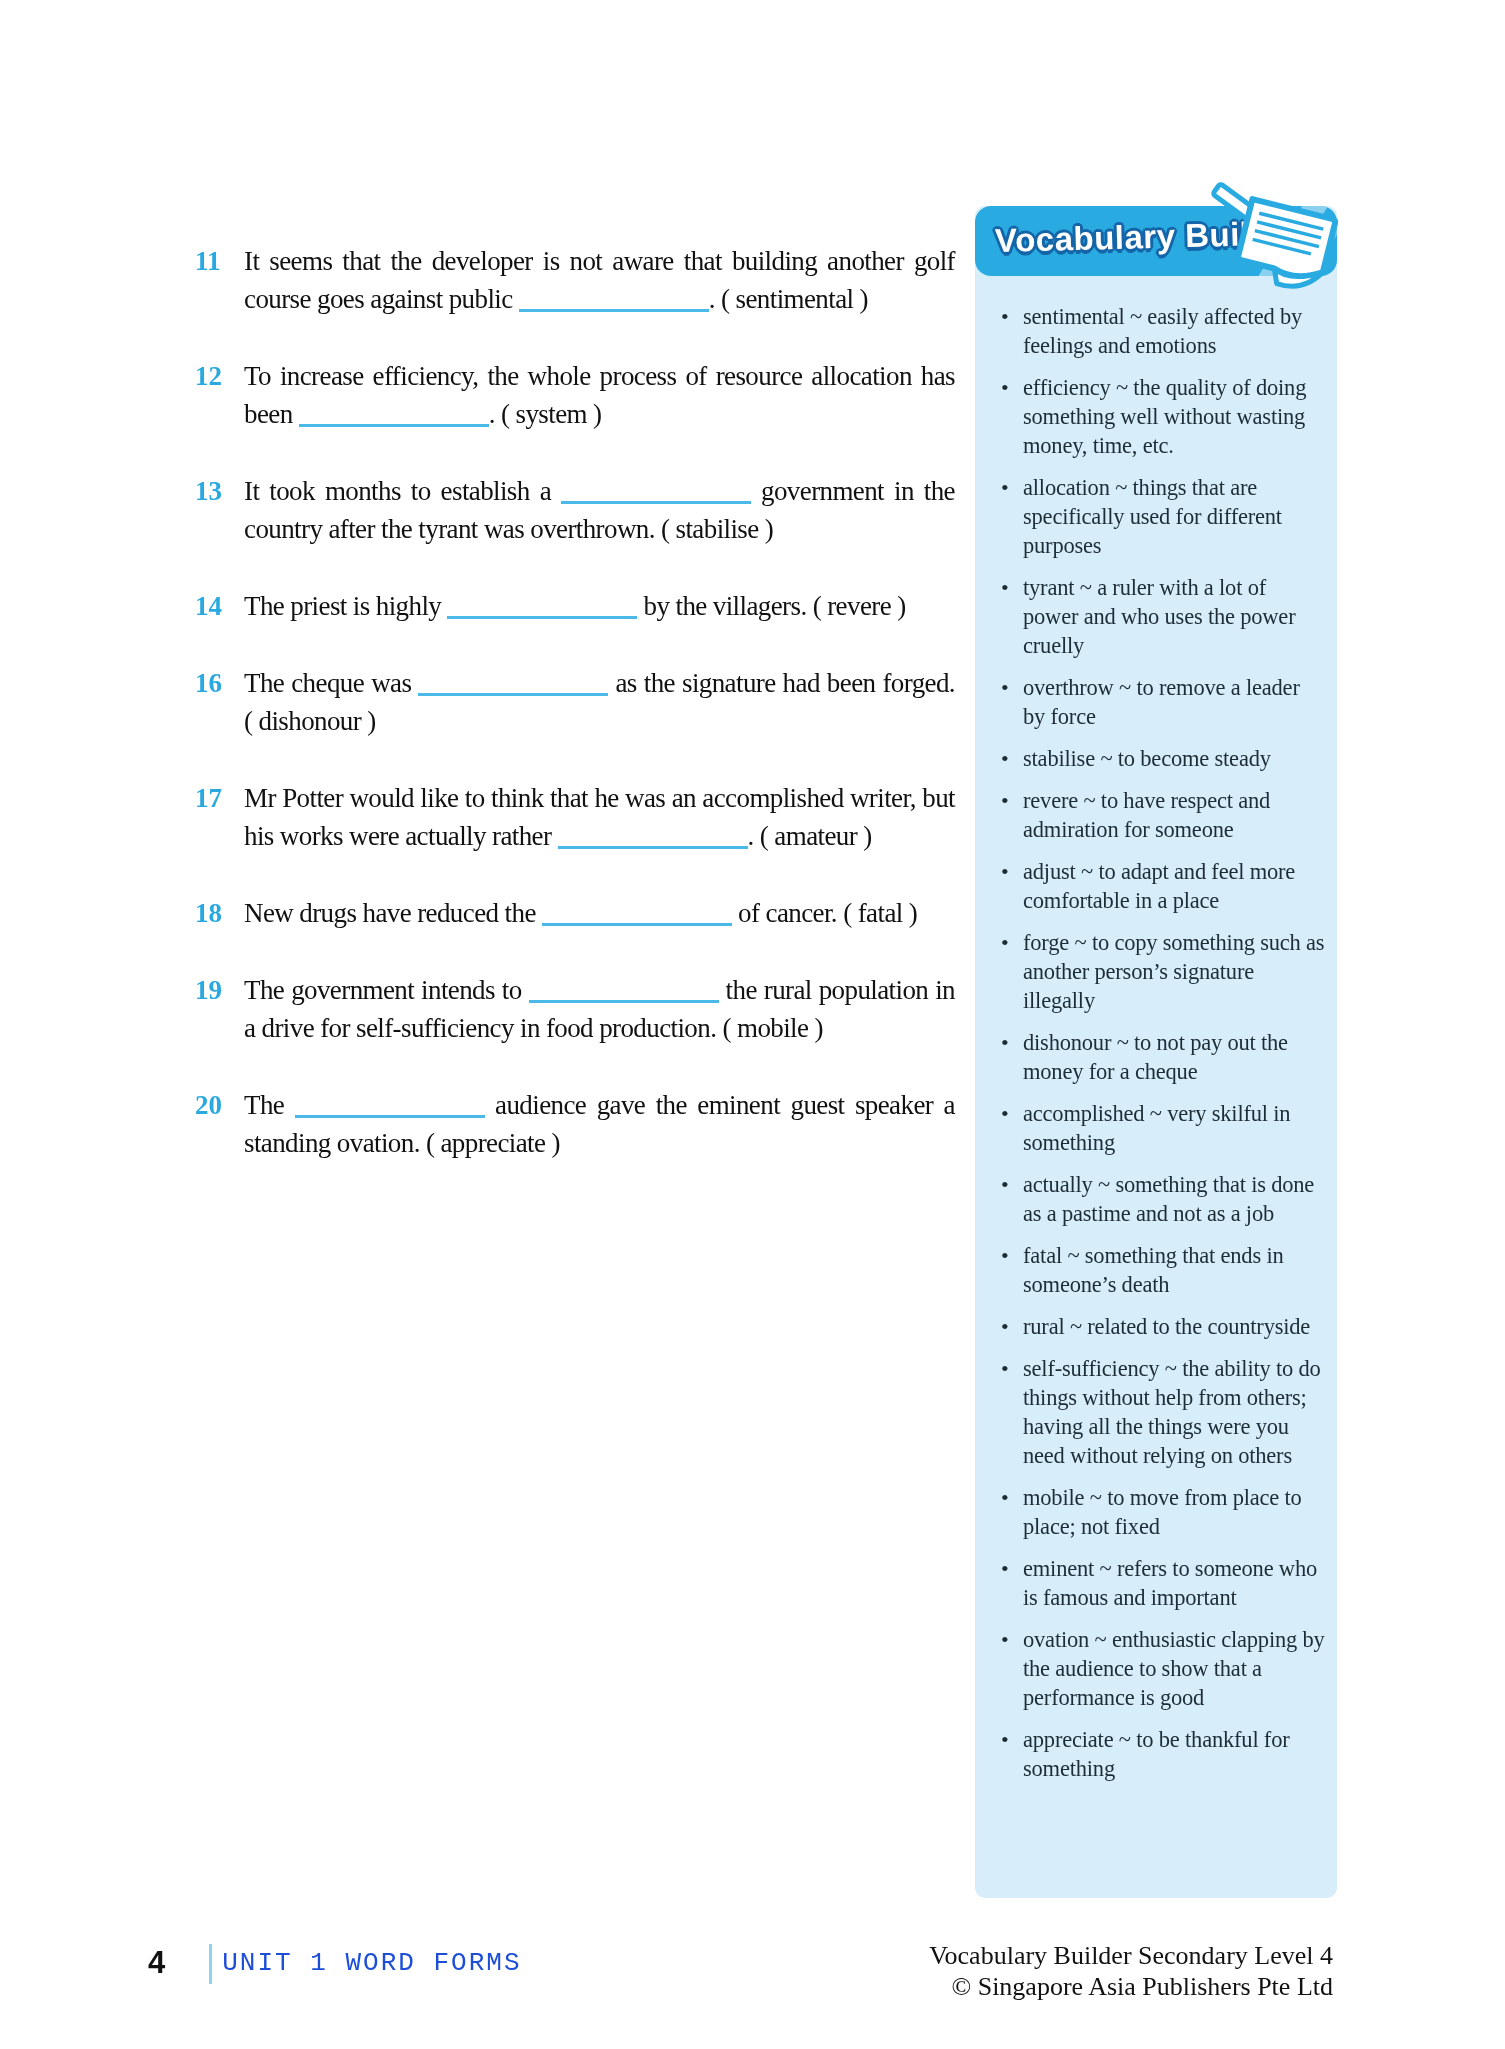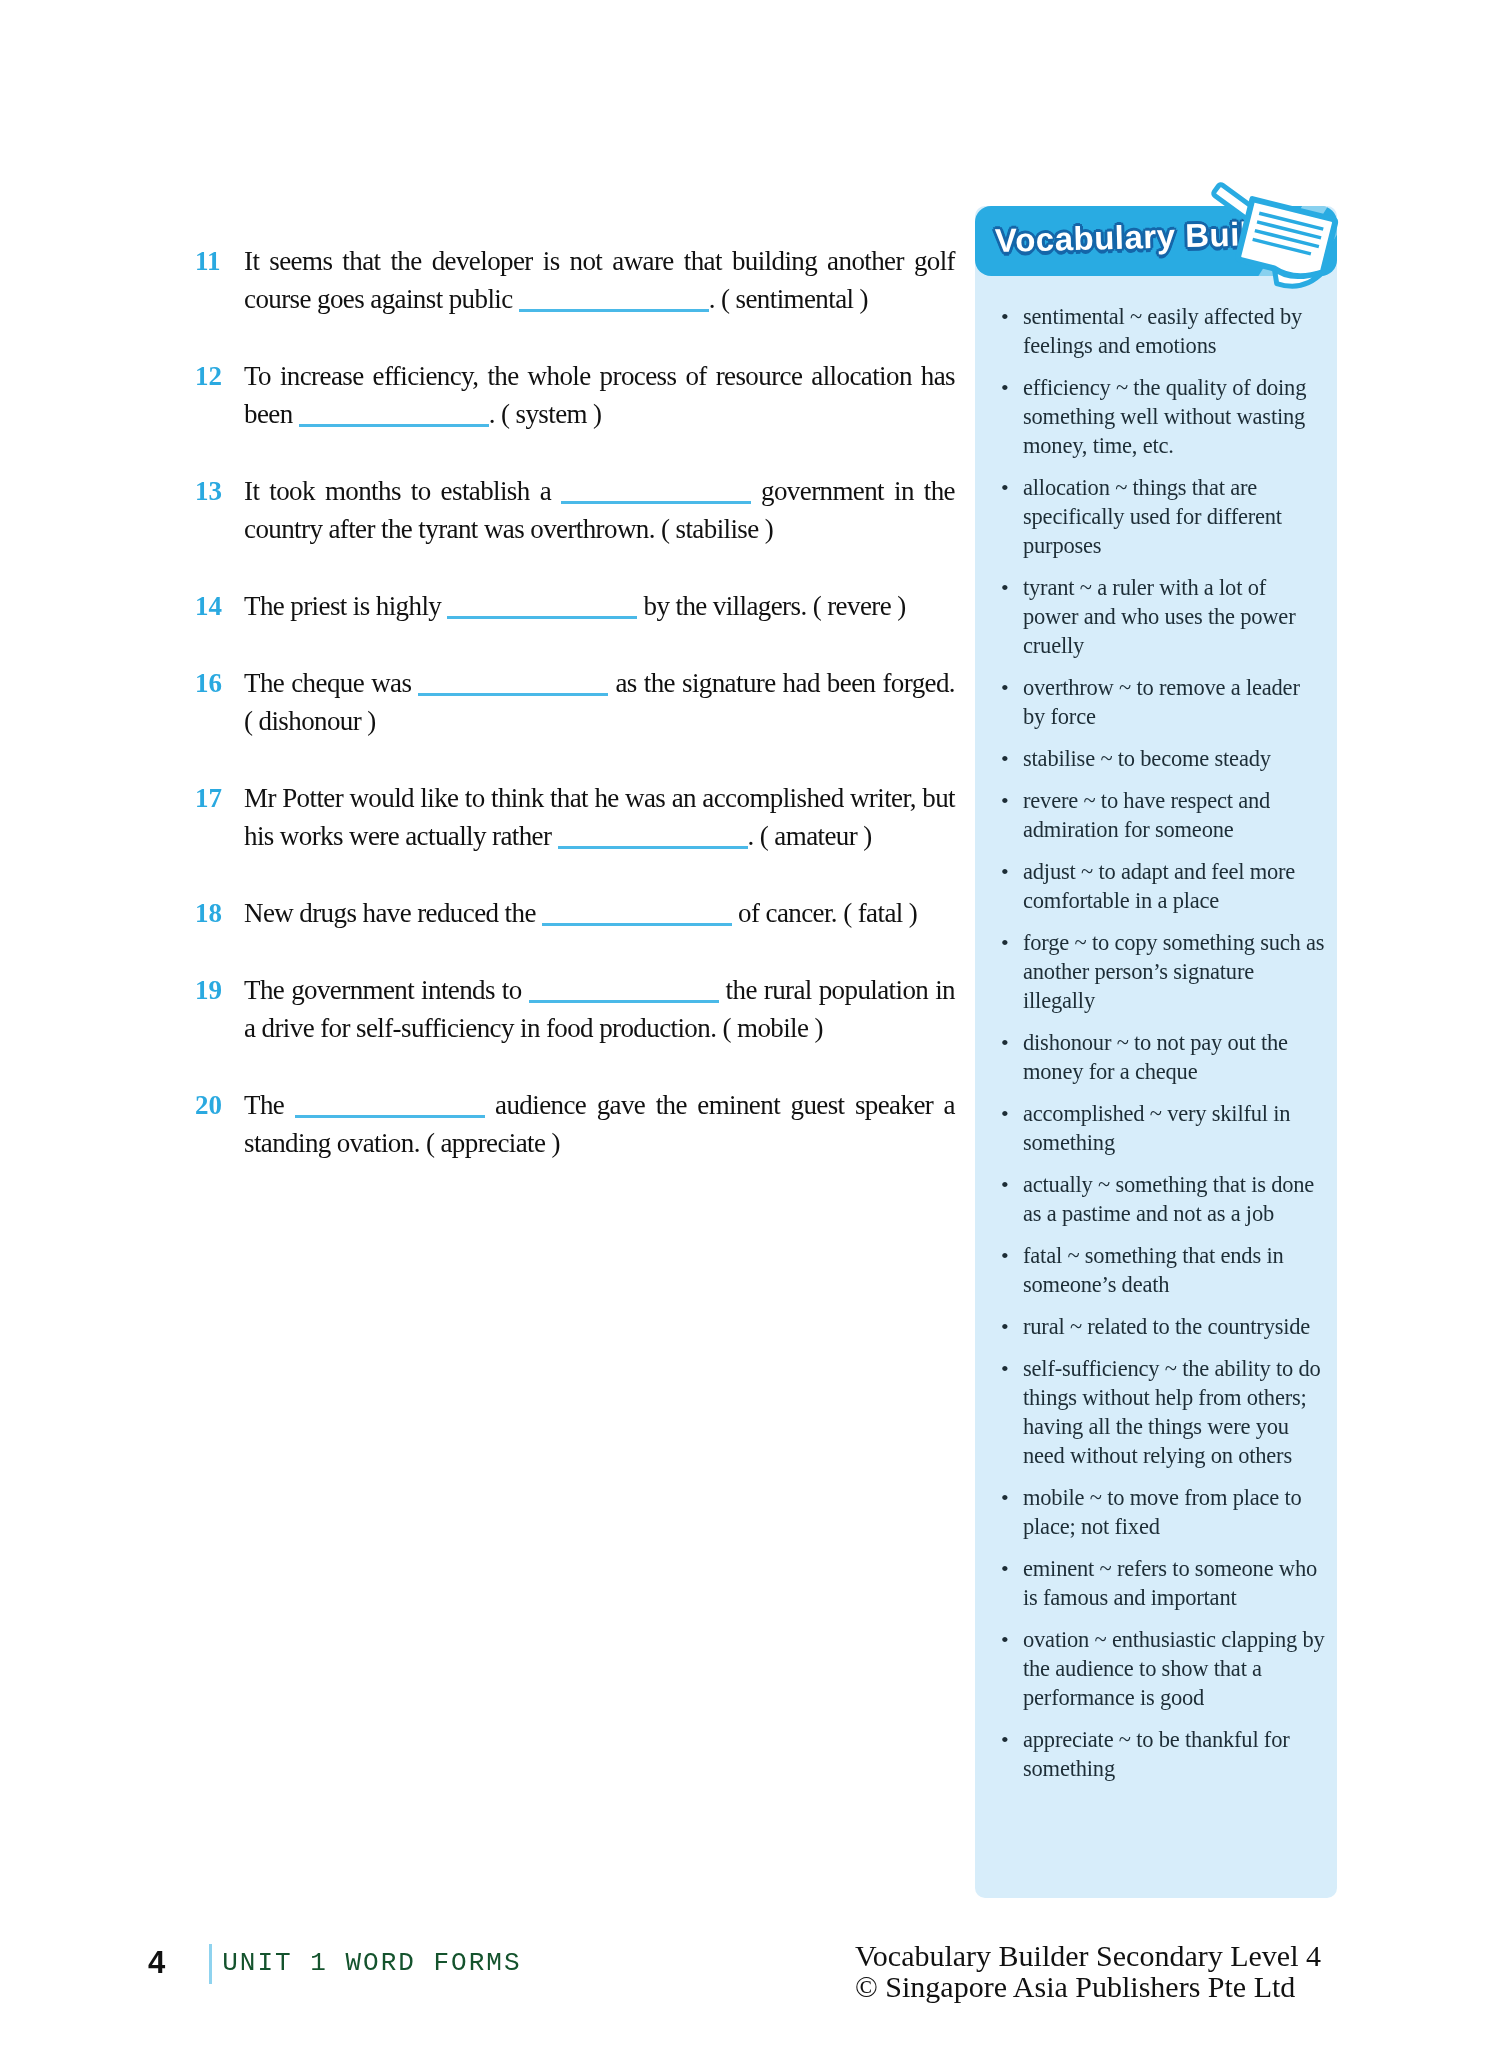--- a/index.html
+++ b/index.html
@@ -141,27 +141,28 @@
   .footer-divider{
     width:3px; height:40px;
     background:#8fd3ef;
     margin:0 10px 0 44px;
   }
   .unit-label{
     font-family:"Liberation Mono", monospace;
     font-size:26px;
     line-height:38px;
     letter-spacing:2px;
-    color:#14532d;
+    color:#1d4ed8;
     white-space:nowrap;
   }
   .footer-right{
     position:absolute;
-    right:184px; top:1940px;
-    font-size:30px;
+    right:172px; top:1940px;
+    text-align:right;
+    font-size:26px;
     line-height:31px;
     color:#111;
   }
 </style>
 </head>
 <body>
 
 <div class="page">
 
   <div class="questions" id="questions">

